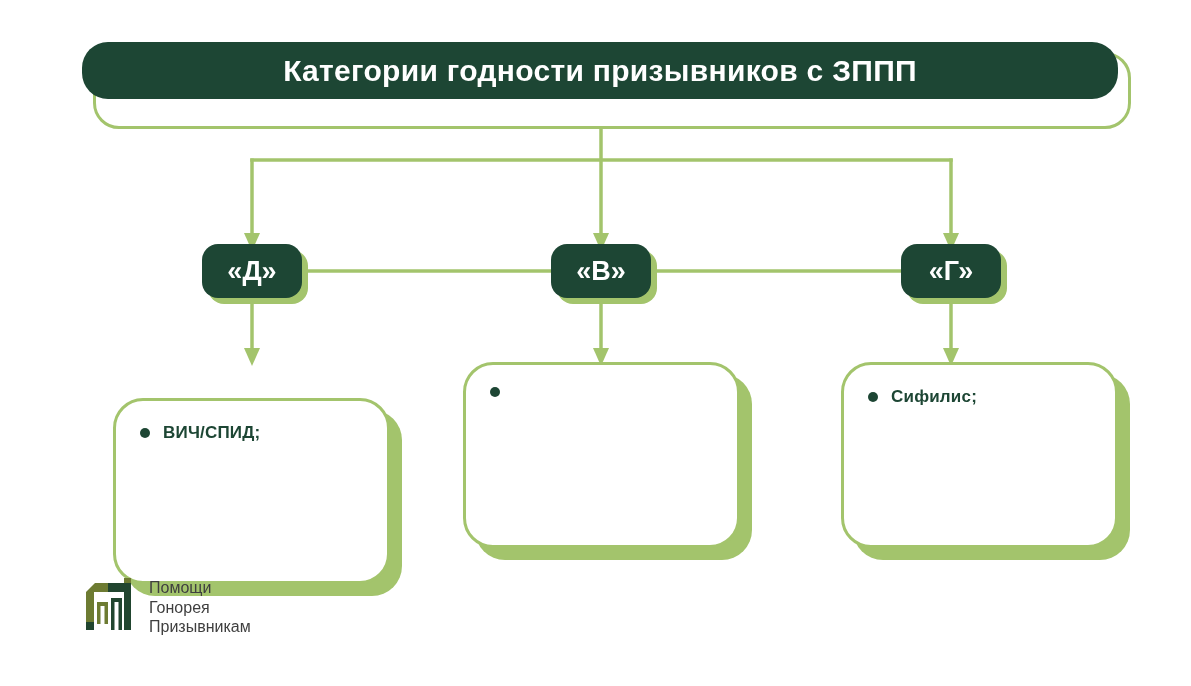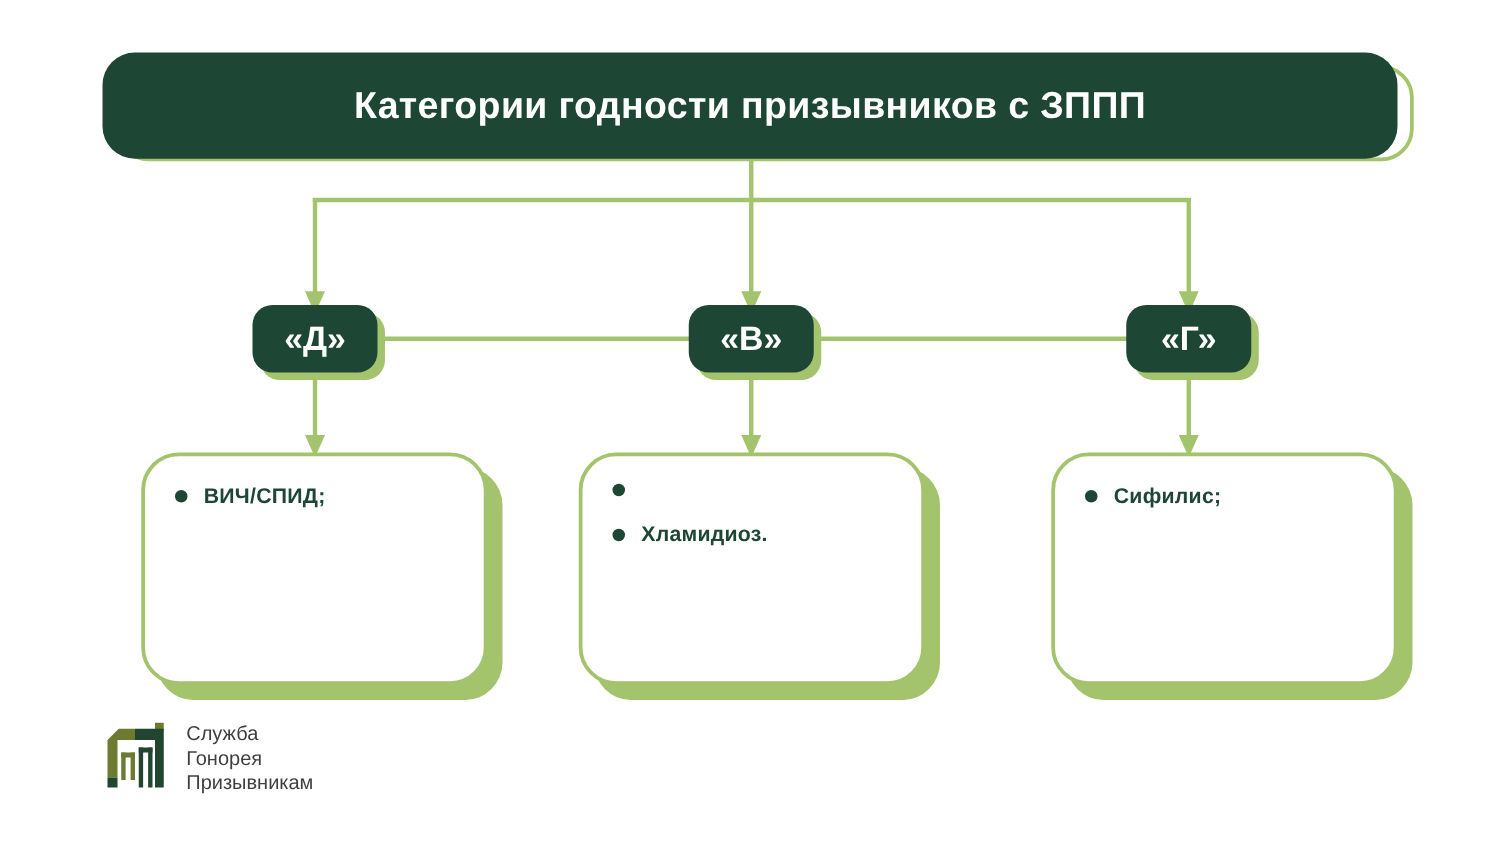--- a/index.html
+++ b/index.html
@@ -16,21 +16,21 @@
     position:relative;width:1191px;height:686px;background:#ffffff;overflow:hidden;
   }
   .connectors{position:absolute;left:0;top:0;}
 
   
   .title-outline{
     position:absolute;left:93px;top:52px;width:1038px;height:77px;
     border:3.5px solid var(--lg);border-radius:26px;background:transparent;
   }
   .title-banner{
-    position:absolute;left:82px;top:42px;width:1036px;height:85px;
+    position:absolute;left:82px;top:42px;width:1036px;height:57px;
     background:var(--dg);border-radius:26px;
     display:flex;align-items:center;justify-content:center;
   }
   .title-banner span{
     color:#ffffff;font-size:30px;font-weight:bold;letter-spacing:0.3px;
   }
 
   
   .node{
     position:absolute;top:244px;width:100px;height:54px;
@@ -43,21 +43,21 @@
   .node-v{left:551px;}
   .node-g{left:901px;}
 
   
   .card{
     position:absolute;top:362px;width:277px;height:186px;
     background:#ffffff;border:3.5px solid var(--lg);border-radius:30px;
     box-shadow:12px 12px 0 var(--lg);
     padding:22px 24px 0 24px;
   }
-  .card-1{left:113px;}
+  .card-1{left:113px;margin-top:36px;}
   .card-2{left:463px;}
   .card-3{left:813px;margin-left:28px;}
   .list-item{
     display:flex;align-items:center;margin-bottom:21px;
   }
   .bullet{
     width:10px;height:10px;border-radius:50%;background:var(--dg);
     margin-right:13px;flex:0 0 auto;
   }
   .list-item span{
@@ -112,24 +112,20 @@
     <div class="list-item">
       <span class="bullet"></span>
       <span>ВИЧ/СПИД;</span>
     </div>
   </div>
 
   <div class="card card-2">
     <div class="list-item">
       <span class="bullet"></span>
     </div>
-    <div class="list-item">
-      <span class="bullet"></span>
-      <span>Хламидиоз.</span>
-    </div>
   </div>
 
   <div class="card card-3">
     <div class="list-item">
       <span class="bullet"></span>
       <span>Сифилис;</span>
     </div>
   </div>
 
   <div class="logo">
@@ -145,19 +141,19 @@
       <g fill="#21452f">
         <rect x="24" y="5" width="16" height="9"></rect>
         <rect x="40" y="5" width="7" height="47"></rect>
         <rect x="2" y="44" width="8" height="8"></rect>
         <rect x="27" y="20" width="11" height="4"></rect>
         <rect x="27" y="20" width="3.5" height="32"></rect>
         <rect x="34.5" y="20" width="3.5" height="32"></rect>
       </g>
     </svg>
     <div class="logo-text">
-      <div>Служба</div>
+      <div>Помощи</div>
       <div>Гонорея</div>
       <div>Призывникам</div>
     </div>
   </div>
 
 </div>
 
 </body></html>

